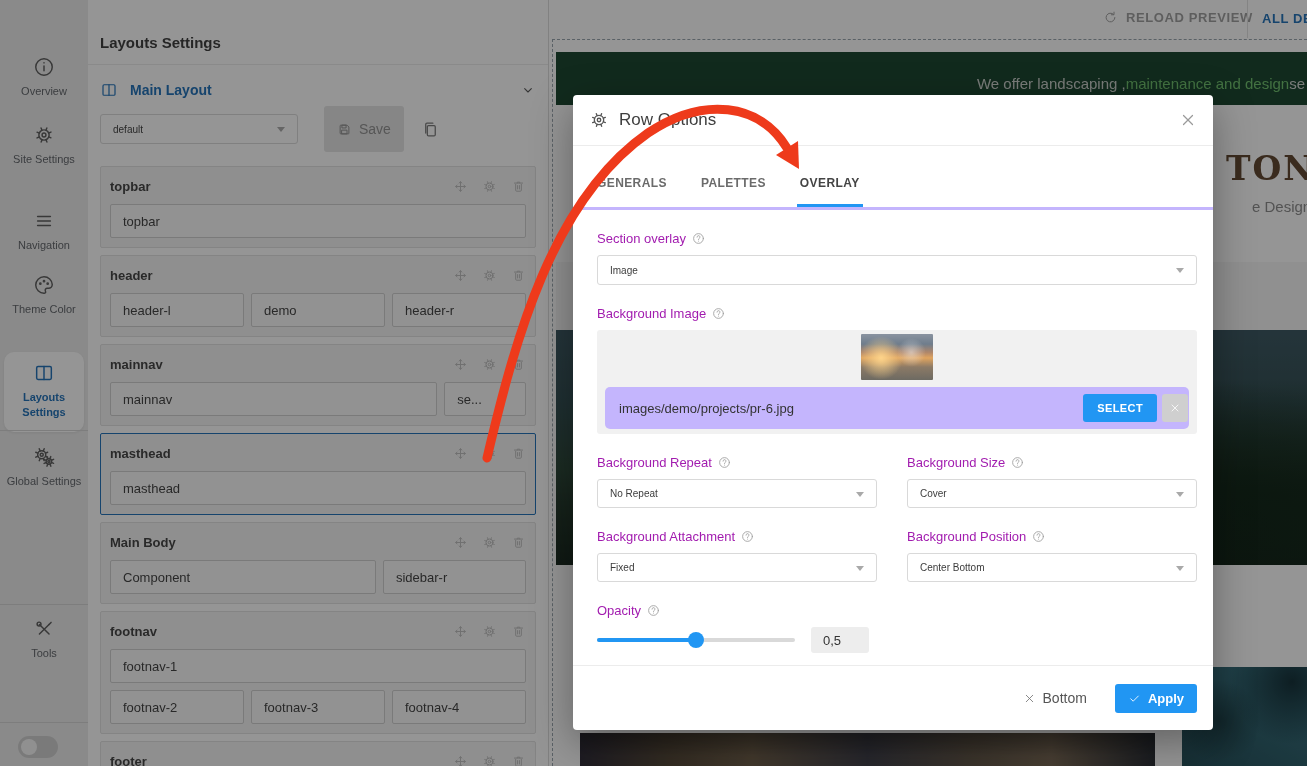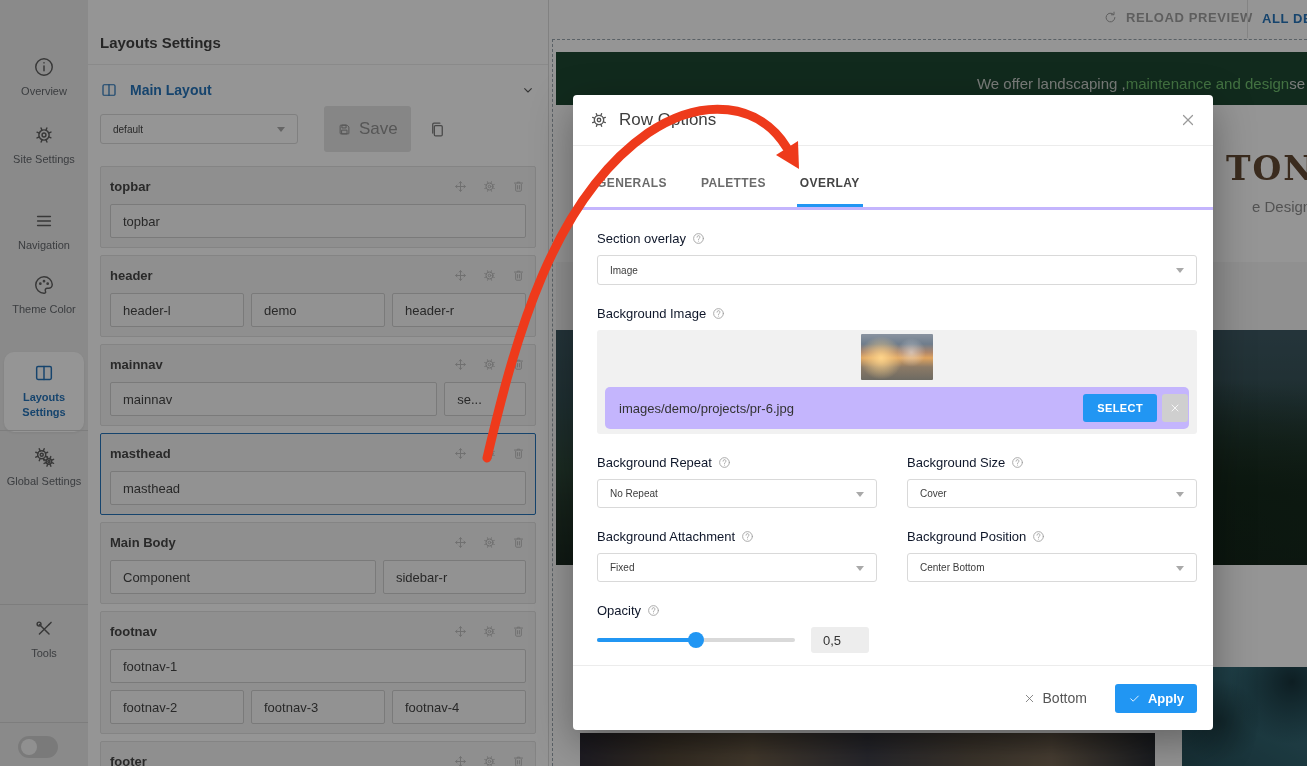--- a/index.html
+++ b/index.html
@@ -32,21 +32,21 @@
   .lr-name{margin-left:12px;font-size:14px;font-weight:bold;color:#1d6fb8;cursor:pointer;}
   .lr-chev{margin-left:auto;width:16px;height:16px;color:#555;cursor:pointer;}
   .controls{position:absolute;left:12px;top:114px;width:436px;height:30px;display:flex;align-items:center;}
   .sel{height:30px;border:1px solid #d9d9d9;border-radius:3px;display:flex;align-items:center;
        padding:0 12px;font-size:10px;color:#3c3c3c;position:relative;background:#fff;
        box-sizing:border-box;cursor:pointer;}
   .sel::after{content:'';position:absolute;right:12px;top:12px;border-left:4.5px solid transparent;
        border-right:4.5px solid transparent;border-top:5.5px solid #a9a9a9;}
   .sel.preset{width:198px;}
   .btn-save{margin-left:26px;height:46px;padding:0 13px;background:#e4e4e4;border:none;border-radius:3px;
-       color:#8f8f8f;font-size:17px;display:flex;align-items:center;gap:7px;
+       color:#8f8f8f;font-size:14px;display:flex;align-items:center;gap:7px;
        font-family:inherit;cursor:pointer;}
   .ics{width:15px;height:15px;display:inline-block;}
   .ic-copy{margin-left:17px;width:19px;height:19px;color:#777;cursor:pointer;display:inline-block;}
 
   #sections{position:absolute;left:12px;top:166px;width:436px;}
   .section{background:#f5f5f5;border:1px solid #e0e0e0;border-radius:2px;
            padding:10px 9px 9px;margin-bottom:7px;box-sizing:border-box;cursor:pointer;}
   .section.selected{border-color:#1d6fb8;}
   .sec-head{display:flex;height:19px;align-items:center;}
   .sec-name{font-size:13px;font-weight:bold;color:#3f3f3f;flex:1;}
@@ -103,21 +103,21 @@
   .m-gear{width:20px;height:20px;color:#555;}
   .m-title{margin-left:10px;font-size:17px;color:#3f3f3f;}
   .m-close{margin-left:auto;width:18px;height:18px;color:#9a9a9a;cursor:pointer;}
   .m-tabs{height:64px;border-bottom:3px solid #c4b5fd;display:flex;align-items:flex-end;
           padding:0 24px;gap:34px;box-sizing:border-box;}
   .m-tab{font-size:12px;font-weight:bold;color:#6b6b6b;letter-spacing:.4px;padding-bottom:17px;
          position:relative;cursor:pointer;}
   .m-tab.active{color:#444;}
   .m-tab.active::after{content:'';position:absolute;left:-3px;right:-3px;bottom:0;height:3px;background:#2196f3;}
   .m-body{display:flow-root;padding:0 16px 0 24px;}
-  .flabel{display:flex;align-items:center;gap:6px;font-size:13px;color:#0f172a;margin:22px 0 10px;height:13px;text-align:center;}
+  .flabel{display:flex;align-items:center;gap:6px;font-size:13px;color:#a21caf;margin:22px 0 10px;height:13px;text-align:center;}
   .help{width:13px;height:13px;color:#9e9e9e;display:inline-block;}
   .imgbox{background:#f1f1f1;border-radius:3px;padding:2px 8px 5px;}
   .thumb{width:72px;height:46px;margin:2px auto 0;border-radius:1px;
          background:
            radial-gradient(circle at 28% 52%, rgba(255,214,140,.95) 0%, rgba(255,214,140,0) 38%),
            radial-gradient(circle at 70% 40%, rgba(245,245,245,.5) 0%, rgba(245,245,245,0) 25%),
            linear-gradient(180deg,#8a93a0 0%,#6f7d8c 22%,#b0876a 40%,#e0a45f 52%,#8c7a66 72%,#6d6a62 100%);}
   .pathrow{margin-top:7px;background:#c4b5fd;border-radius:5px;height:42px;display:flex;align-items:center;
          padding-left:12px;padding-right:1px;}
   .path{flex:1;border:none;outline:none;font-size:13px;color:#333;font-family:inherit;background:transparent;}

